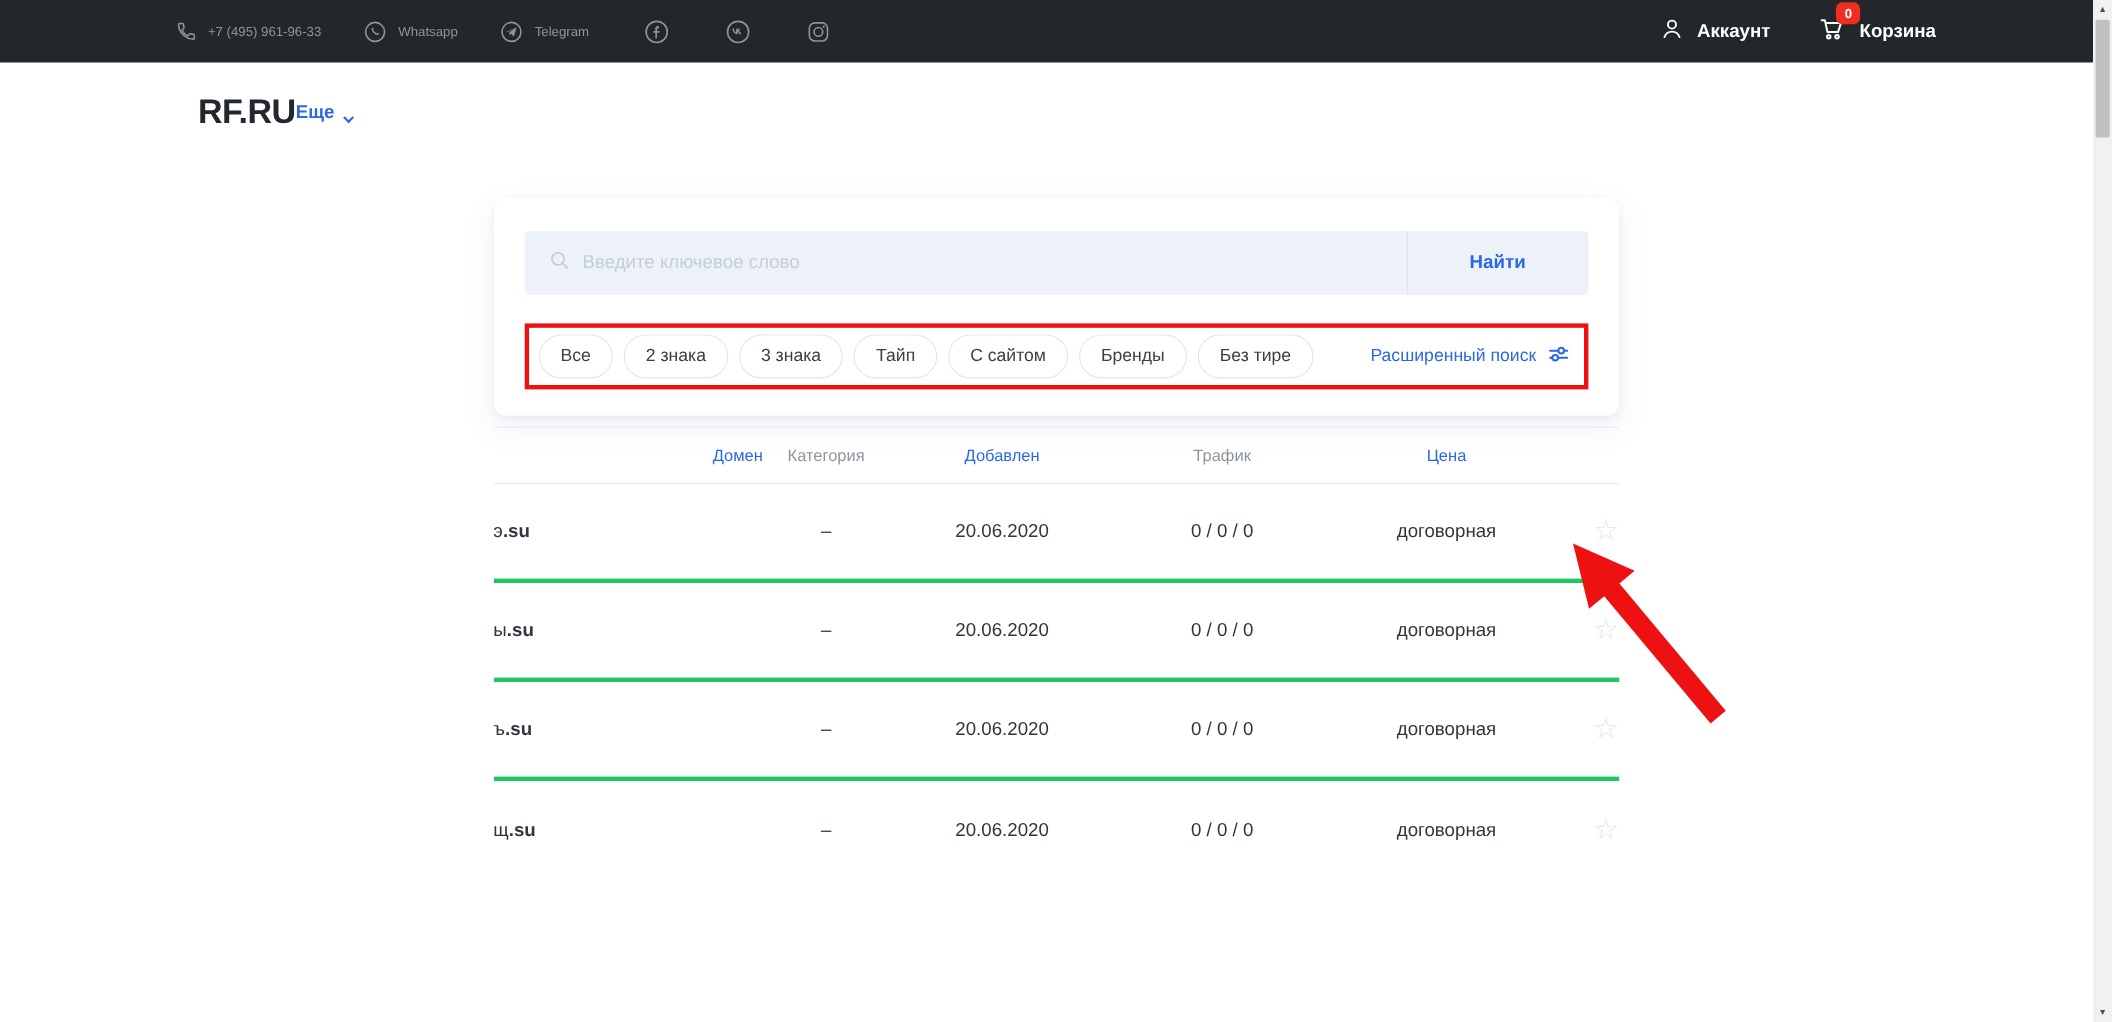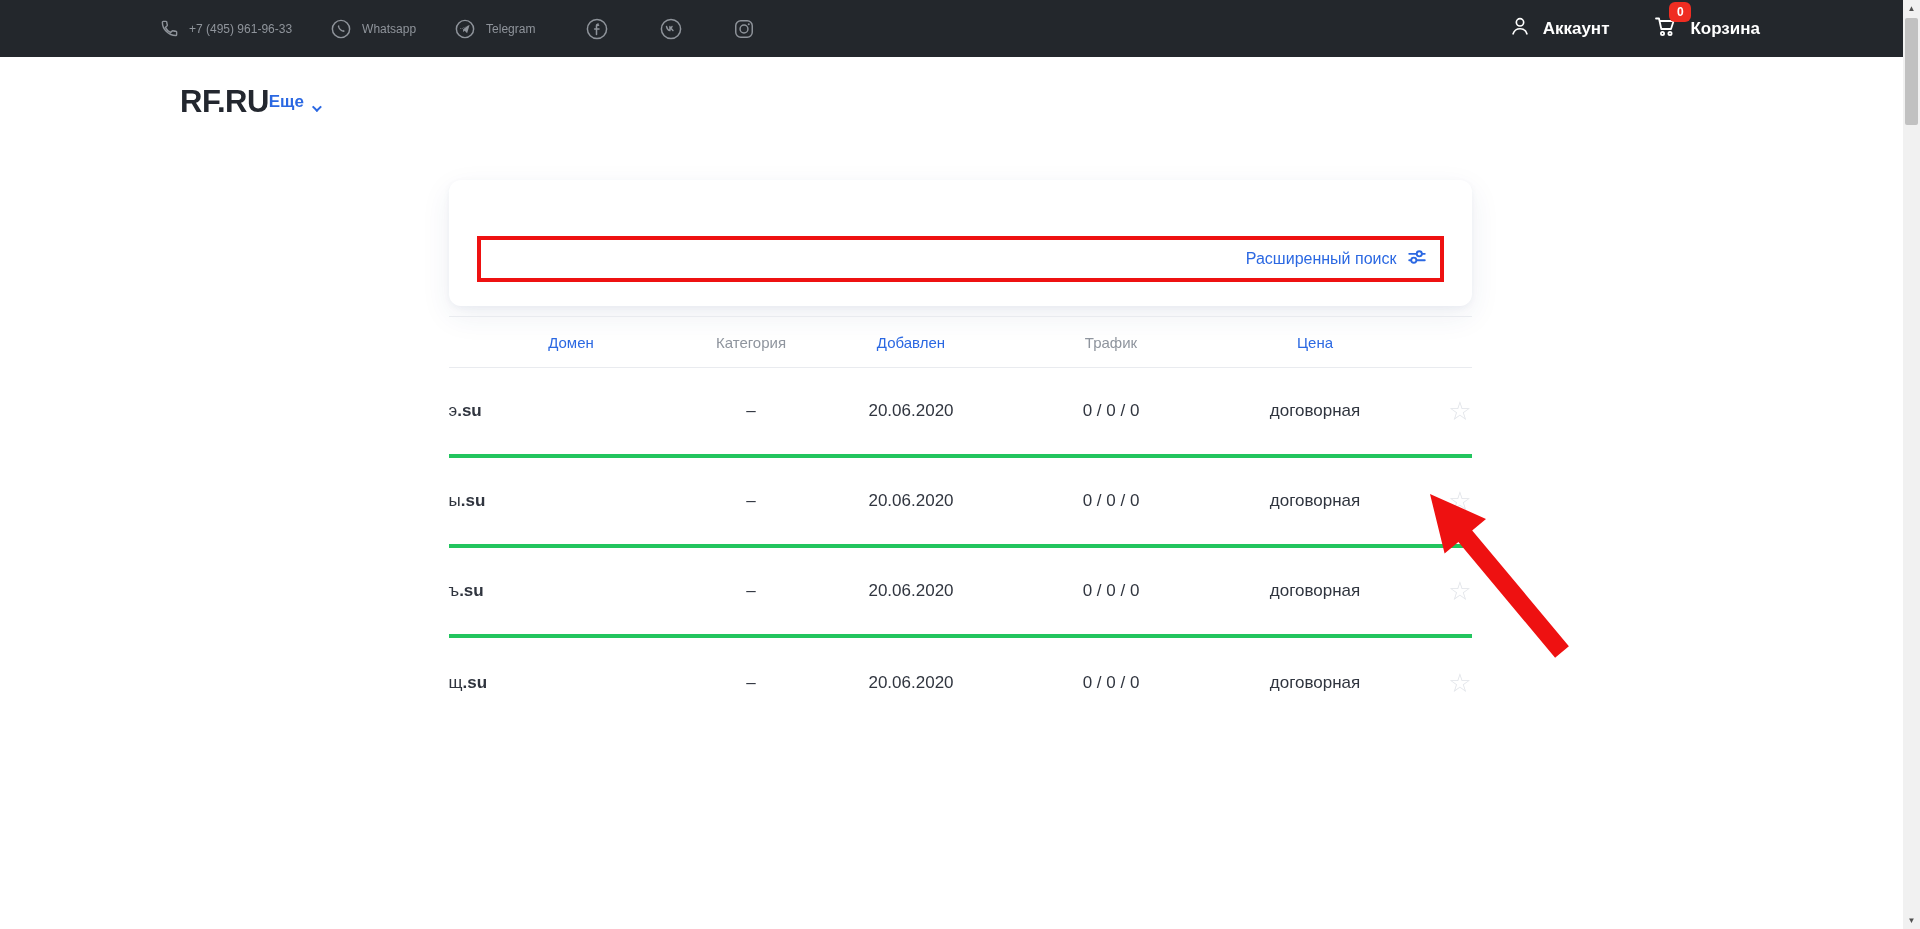--- a/index.html
+++ b/index.html
@@ -73,21 +73,21 @@
     display:flex; align-items:center; gap:9px; cursor:pointer; padding-bottom:4px; }
 
   
   .dtable { margin-top:10px; }
   .trow, .thead { display:grid;
     grid-template-columns: 245px 115px 205px 195px 213px 1fr;
     align-items:center; }
   .thead { height:52px; border-top:1px solid #e9ebef; border-bottom:1px solid #e9ebef;
     font-size:15px; }
   .th { text-align:center; }
-  .th.first { text-align:center; }
+  .th.first { text-align:right; }
   .th.link { color:#2b68e2; cursor:pointer; }
   .th.muted { color:#8f959e; }
   .trow { height:90px; border-bottom:4px solid #22c55e; font-size:17px; color:#30353f; }
   .trow:last-child { border-bottom:none; }
   .cell { text-align:center; }
   .cell.domain { text-align:left; cursor:pointer; }
   .dom-suffix { font-weight:700; }
   .star-btn { background:none; border:none; color:#e1e4e9; font-size:26px;
     cursor:pointer; line-height:1; font-family:"DejaVu Sans",sans-serif; text-align:right; }
 
@@ -195,22 +195,43 @@
     <div class="logo">RF.RU</div>
     <a class="more-link">
       <span>Еще</span>
       <span class="chev"></span>
     </a>
   </div>
 </div>
 
 <main class="content">
   <section class="search-card">
+    <div class="search-bar">
+      <div class="search-field">
+        <span>
+          <svg width="19" height="19" viewBox="0 0 24 24" fill="none" stroke="#c0cbdd" stroke-width="2" stroke-linecap="round">
+              <circle cx="10.5" cy="10.5" r="7"></circle>
+              <path d="M15.8 15.8L21 21"></path>
+            </svg>
+        </span>
+        <input type="text" placeholder="Введите ключевое слово" style="">
+      </div>
+      <button class="find-btn">Найти</button>
+    </div>
 
     <div class="chips-annotation">
+      <div class="chips" id="chips">
+          <button class="chip">Все</button>
+          <button class="chip">2 знака</button>
+          <button class="chip">3 знака</button>
+          <button class="chip">Тайп</button>
+          <button class="chip">С сайтом</button>
+          <button class="chip">Бренды</button>
+          <button class="chip">Без тире</button>
+        </div>
       <a class="advanced">
         <span>Расширенный поиск</span>
         <span>
           <svg width="22" height="22" viewBox="0 0 24 24" fill="none" stroke="currentColor" stroke-width="2" stroke-linecap="round">
               <path d="M3.5 8.5h17"></path>
               <circle cx="14.5" cy="8.5" r="2.8" fill="#fff"></circle>
               <path d="M3.5 15.5h17"></path>
               <circle cx="8.5" cy="15.5" r="2.8" fill="#fff"></circle>
             </svg>
         </span>

